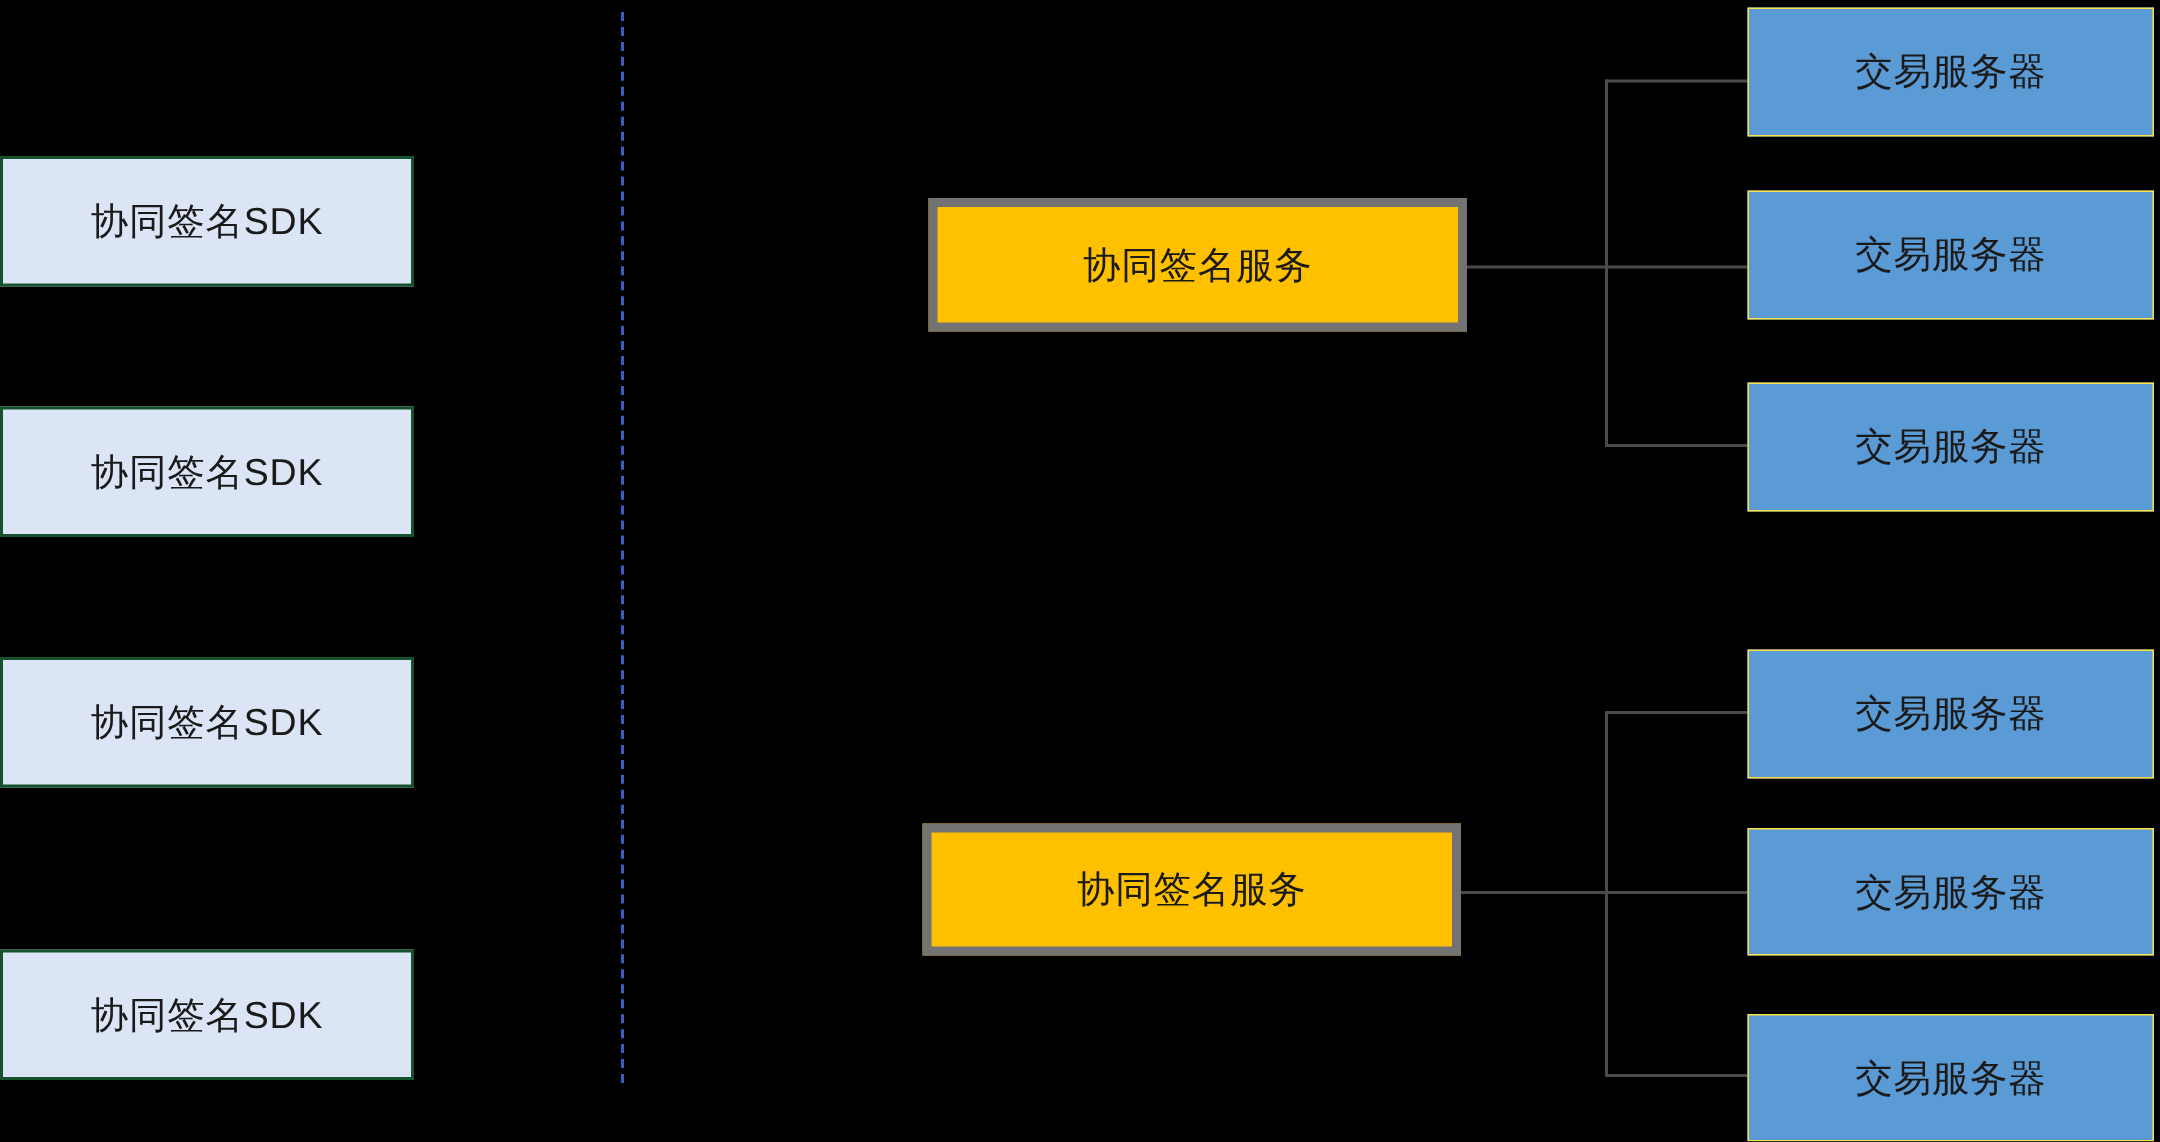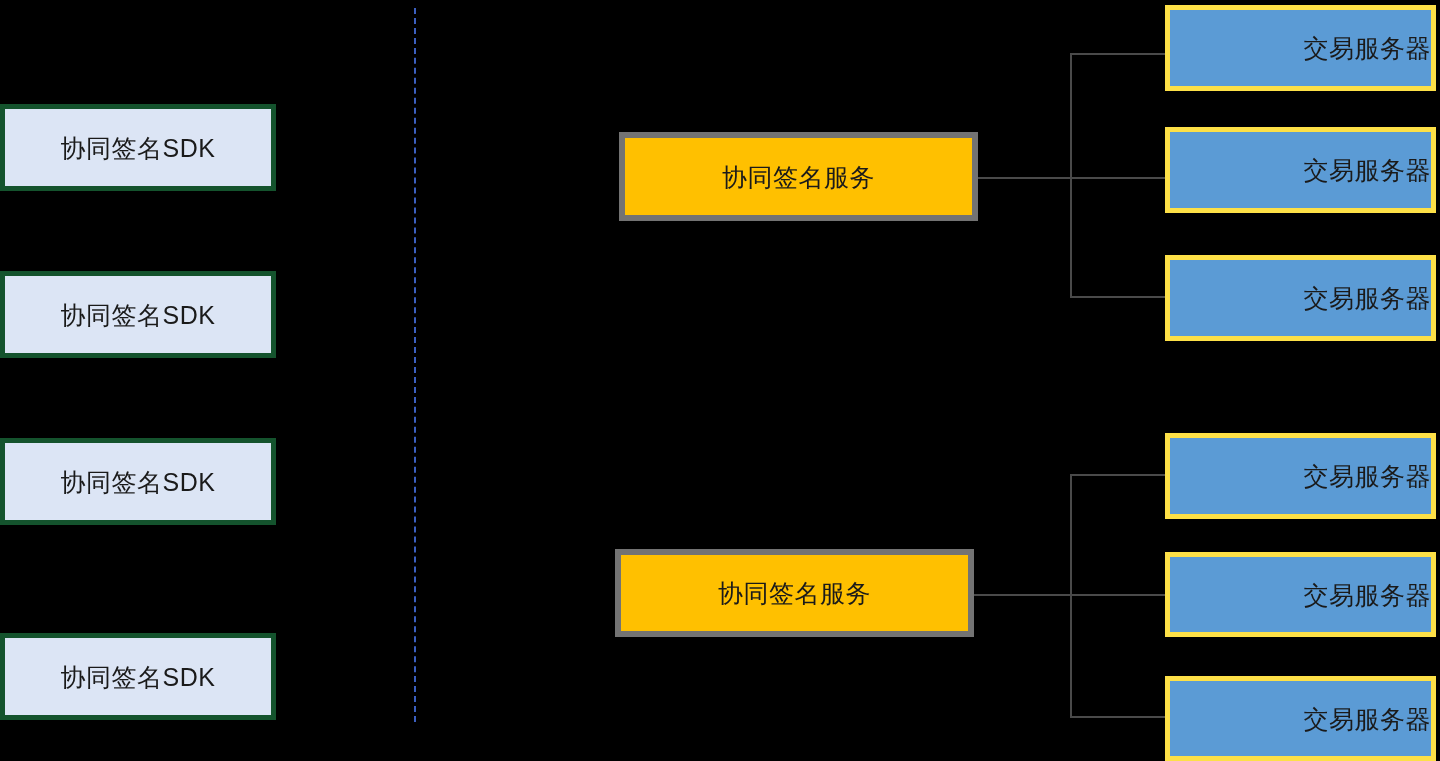--- a/index.html
+++ b/index.html
@@ -26,35 +26,34 @@
     justify-content: center;
     text-align: center;
     color: #1a1a1a;
     letter-spacing: 0.5px;
     line-height: 1.2;
     user-select: none;
   }
 
   .node-sdk {
     background: #DCE5F5;
-    border: 5px solid #14532d;
+    border: 2px solid #14532d;
     font-size: 25px;
   }
 
   .node-service {
     background: #FFC000;
     border: 6px solid #737373;
     font-size: 25px;
   }
 
   .node-server {
     background: #5B9BD5;
-    border: 5px solid #fde047;
+    border: 1px solid #fde047;
     font-size: 25px;
-    justify-content: flex-end;
   }
 
   .divider {
     position: absolute;
     border-left: 2px dashed #3B5FC0;
     width: 0;
   }
 
   .conn {
     position: absolute;

